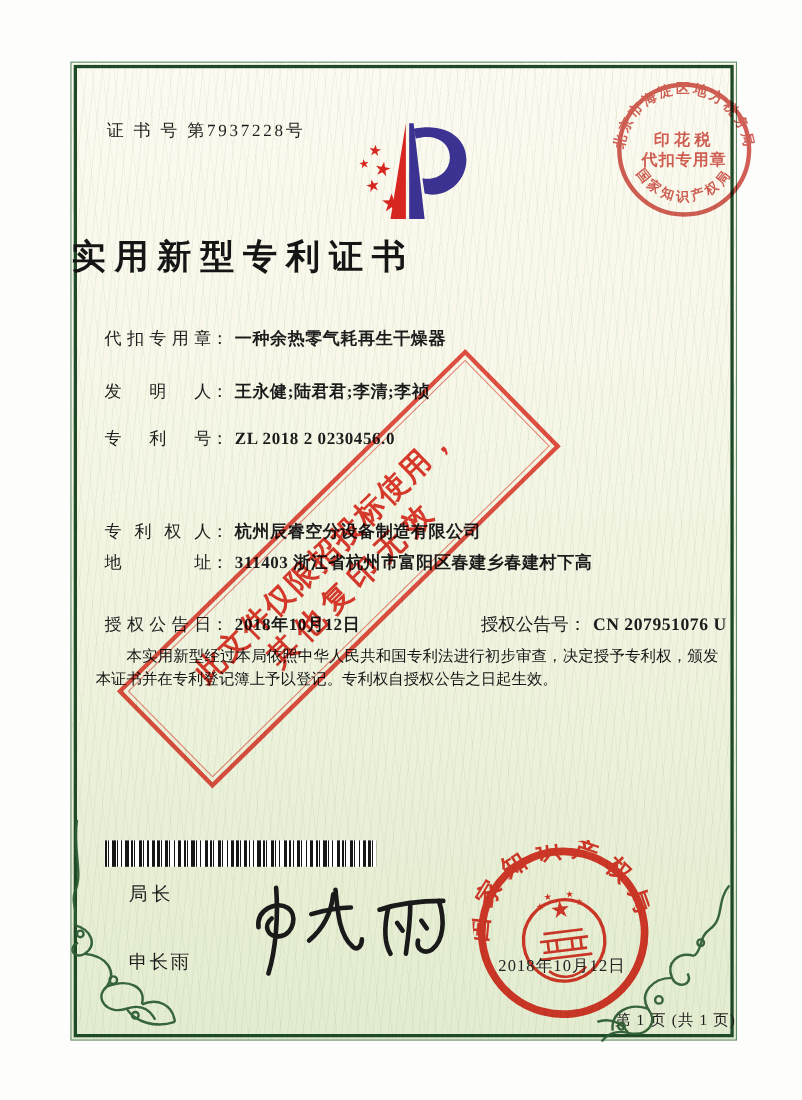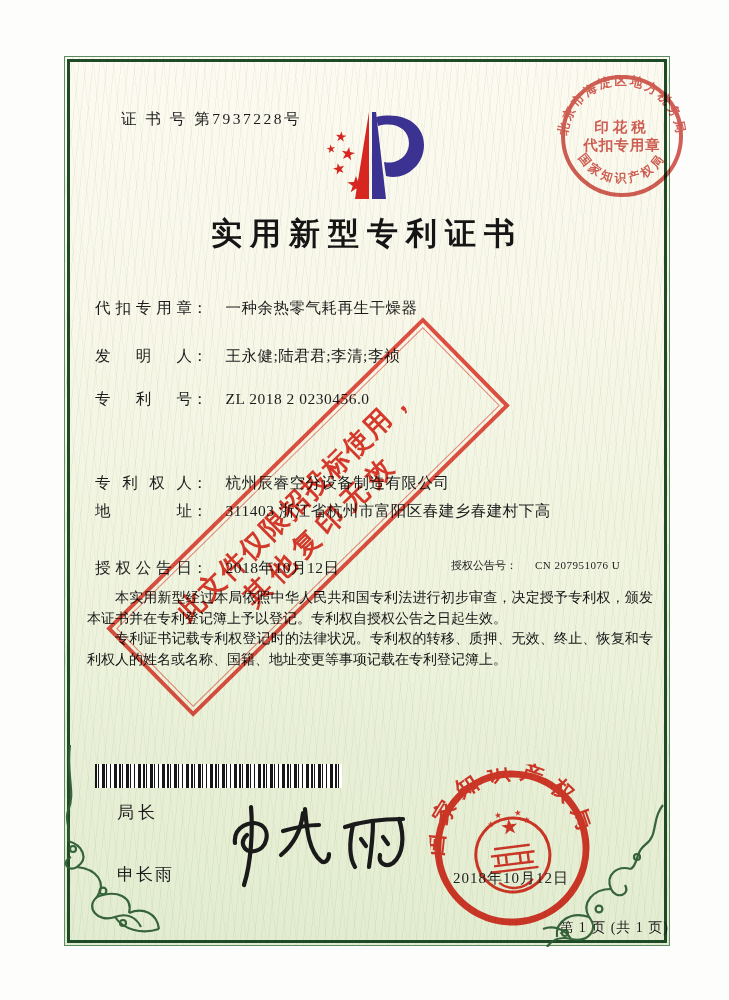--- a/index.html
+++ b/index.html
@@ -13,32 +13,32 @@
   .cert{
     position:absolute;left:64px;top:56px;width:604px;height:888px;
     border:1px solid #5c8a62;
     background:
       repeating-linear-gradient(96deg, rgba(120,170,105,0.10) 0 1px, rgba(0,0,0,0) 1px 7px),
       repeating-linear-gradient(84deg, rgba(120,170,105,0.07) 0 1px, rgba(0,0,0,0) 1px 10px),
       linear-gradient(180deg,#fdfaf1 0%,#f8f7e9 30%,#eff3de 62%,#e7eed4 85%,#e3ecd0 100%);
   }
   .cert-inner{position:absolute;inset:2px;border:3px solid #1f4a28;pointer-events:none;}
   
-  .cert-number{position:absolute;left:32px;top:52px;font-size:15.5px;letter-spacing:2.5px;margin-left:24px;}
+  .cert-number{position:absolute;left:32px;top:52px;font-size:15.5px;letter-spacing:2.5px;}
   .logo{position:absolute;left:244px;top:52px;width:126px;height:106px;}
   .title{
-    position:absolute;left:0;top:156px;width:100%;text-align:center;
+    position:absolute;left:0;top:156px;width:100%;text-align:left;
     font-size:31px;font-weight:bold;letter-spacing:8px;color:#151515;
   }
   
   .field-row{position:absolute;left:30px;font-size:15.5px;white-space:nowrap;}
   .f-label{display:inline-block;width:97px;text-align:justify;text-align-last:justify;vertical-align:bottom;}
   .f-colon{display:inline-block;}
-  .f-value{margin-left:18px;letter-spacing:0.5px;}
-  .grant-no{position:absolute;left:386px;font-size:11px;white-space:nowrap;}
+  .f-value{margin-left:6px;letter-spacing:0.5px;font-weight:bold;}
+  .grant-no{position:absolute;left:372px;font-size:16px;white-space:nowrap;}
   
   .body-text{position:absolute;left:22px;top:531px;width:566px;font-size:14px;line-height:20.5px;color:#141414;}
   .body-text p{margin:0;text-indent:2em;text-align:justify;}
   
   .barcode{
     position:absolute;left:30px;top:707px;width:247px;height:24px;
     background:repeating-linear-gradient(90deg,
       #161616 0 2px,#fff 2px 3px,#161616 3px 4px,#fff 4px 7px,
       #161616 7px 10px,#fff 10px 11px,#161616 11px 12px,#fff 12px 15px,
       #161616 15px 16px,#fff 16px 19px,#161616 19px 22px,#fff 22px 24px);
@@ -122,21 +122,20 @@
   </div>
   <div class="field-row" style="top:501px">
     <span class="f-label">授权公告日</span><span class="f-colon">：</span><span class="f-value">2018年10月12日</span>
   </div>
   <div class="grant-no" style="top:501px">
     <span>授权公告号</span><span>：</span><span class="f-value">CN 207951076 U</span>
   </div>
 
   <div class="body-text">
     <p>本实用新型经过本局依照中华人民共和国专利法进行初步审查，决定授予专利权，颁发本证书并在专利登记簿上予以登记。专利权自授权公告之日起生效。</p>
-    <p>专利证书记载专利权登记时的法律状况。专利权的转移、质押、无效、终止、恢复和专利权人的姓名或名称、国籍、地址变更等事项记载在专利登记簿上。</p>
   </div>
 
   <div class="barcode"></div>
 
   <div class="signer-title">局长</div>
   <div class="signer-name">申长雨</div>
 
   <svg class="signature" viewBox="0 0 210 100">
     <g fill="none" stroke="#1a1a1a" stroke-width="4.2" stroke-linecap="round" stroke-linejoin="round">
       <path d="M 20,46 C 18,30 36,22 46,28 C 56,34 52,52 40,54 C 28,56 24,44 32,38"></path>

